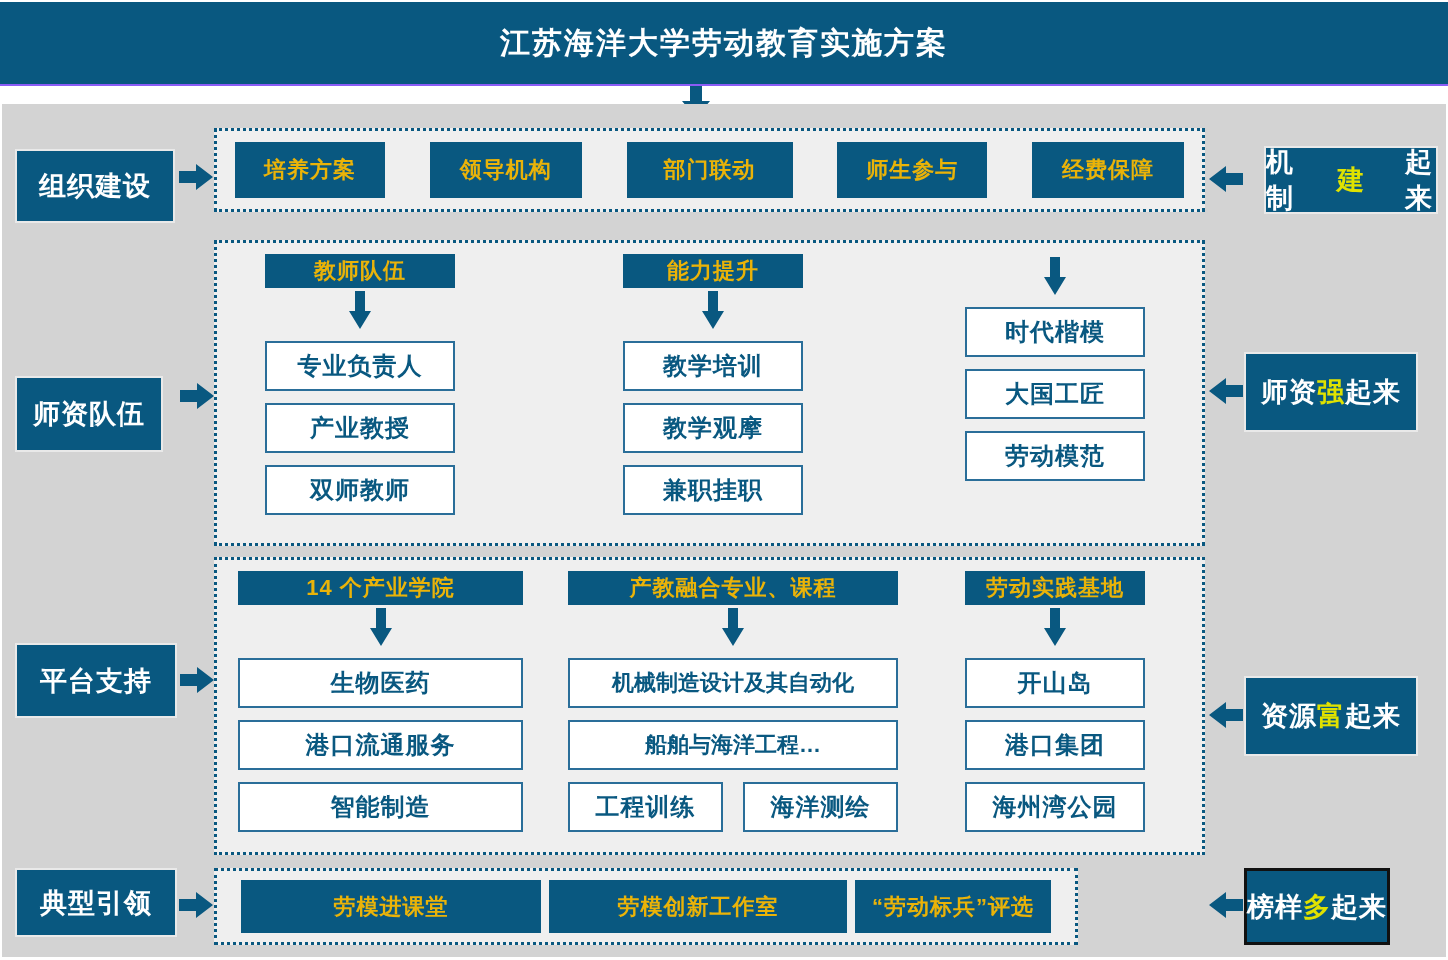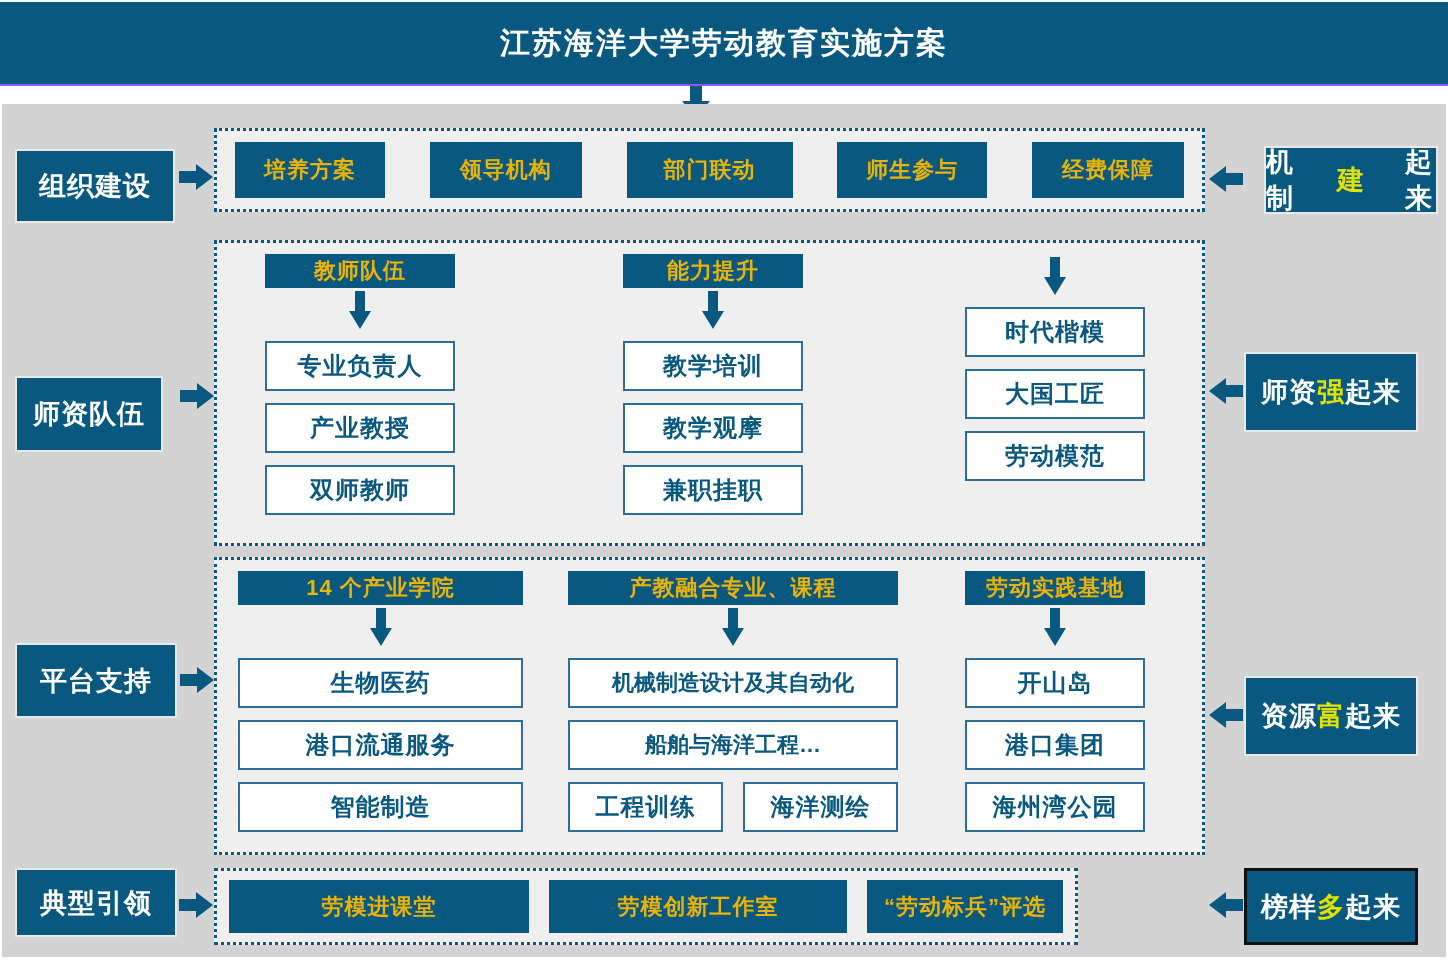--- a/index.html
+++ b/index.html
@@ -32,21 +32,21 @@
 
   .panel{
     position:absolute;border:3px dotted var(--primary);
     background:var(--panel-bg);
   }
   #panel-org{left:214px;top:128px;width:991px;height:84px;
     display:flex;align-items:center;justify-content:space-between;padding:0 18px;}
   #panel-fac{left:214px;top:240px;width:991px;height:306px;}
   #panel-plat{left:214px;top:557px;width:991px;height:298px;}
   #panel-model{left:214px;top:868px;width:864px;height:77px;
-    display:flex;align-items:center;justify-content:space-between;padding:0 12px;}
+    display:flex;align-items:center;justify-content:space-between;padding:0 24px;}
 
   .chip{
     background:var(--primary);color:#eab308;
     display:flex;align-items:center;justify-content:center;
     font-size:22px;height:56px;flex:0 0 auto;letter-spacing:1px;
   }
   #panel-model .chip{height:53px;}
 
   .fcol{position:absolute;top:11px;display:flex;flex-direction:column;align-items:center;}
   .chip.header{width:100%;height:34px;}
@@ -67,21 +67,21 @@
     font-size:27px;letter-spacing:1px;border:2px solid #e9e9e9;
   }
   #lbl-org{left:15px;top:149px;width:160px;height:74px;}
   #lbl-fac{left:15px;top:344px;width:148px;height:76px;margin-top:32px;}
   #lbl-plat{left:15px;top:643px;width:162px;height:75px;}
   #lbl-model{left:15px;top:868px;width:162px;height:69px;}
 
   #rlbl-org{left:1264px;top:146px;width:174px;height:68px;gap:40px;}
   #rlbl-fac{left:1244px;top:352px;width:174px;height:80px;}
   #rlbl-plat{left:1244px;top:676px;width:174px;height:80px;}
-  #rlbl-model{left:1244px;top:868px;width:174px;height:77px;border:3px solid #111111;}
+  #rlbl-model{left:1244px;top:868px;width:146px;height:77px;border:3px solid #111111;}
   .side-label .hl{color:var(--highlight);}
 
   .arrow{position:absolute;line-height:0;}
   .arrow svg{display:block;}
   .fill-primary{fill:var(--primary);}
   #arr-main{left:682px;top:86px;}
   #arr-org{left:179px;top:164px;}
   #arr-fac{left:180px;top:383px;}
   #arr-plat{left:180px;top:667px;}
   #arr-model{left:179px;top:892px;}

